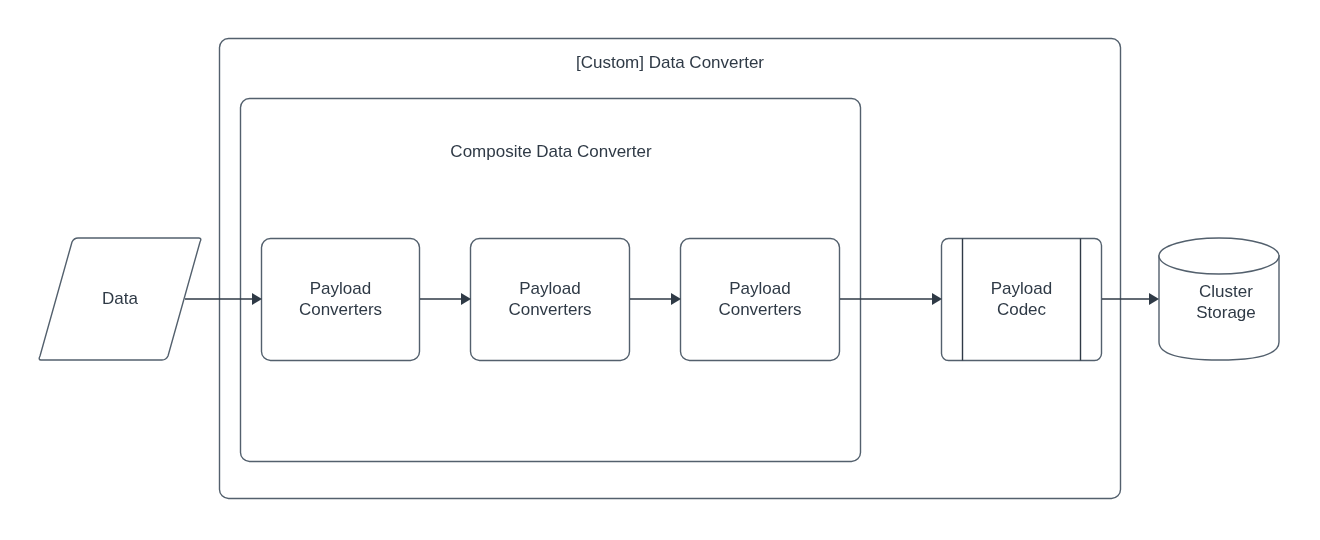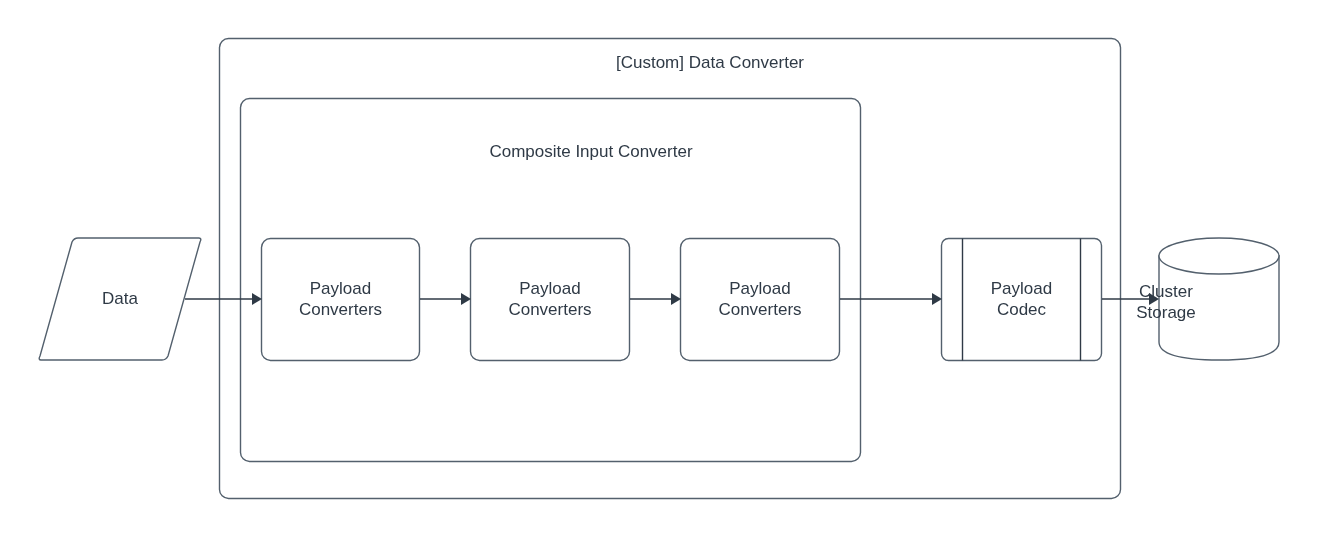--- a/index.html
+++ b/index.html
@@ -48,21 +48,20 @@
     color: #2f3a46;
     font-family: "Liberation Sans", sans-serif;
     font-size: 17px;
     line-height: 21px;
     text-align: center;
     white-space: pre-line;
     pointer-events: none;
   }
   .container-title {
     font-size: 17px;
-    padding-left: 40px;
   }
   .node-label {
     font-size: 17px;
   }
 </style>
 </head>
 <body>
 
 <div id="canvas">
 
@@ -99,32 +98,32 @@
     <line class="conn-line" x1="840" y1="299" x2="932" y2="299"></line>
     <polygon class="arrow-head" points="932,293 942,299 932,305"></polygon>
 
     <line class="conn-line" x1="1102" y1="299" x2="1149" y2="299"></line>
     <polygon class="arrow-head" points="1149,293 1159,299 1149,305"></polygon>
 
   </svg>
 
   <div class="label container-title" style="left:219px; top:52px; width:902px;">[Custom] Data Converter</div>
 
-  <div class="label container-title" style="left:241px; top:141px; width:620px;">Composite Input Converter</div>
+  <div class="label container-title" style="left:241px; top:141px; width:620px;">Composite Data Converter</div>
 
   <div class="label node-label" style="left:60px; top:288px; width:120px;">Data</div>
 
   <div class="label node-label" style="left:261px; top:278px; width:159px;">Payload
 Converters</div>
 
   <div class="label node-label" style="left:470px; top:278px; width:160px;">Payload
 Converters</div>
 
   <div class="label node-label" style="left:680px; top:278px; width:160px;">Payload
 Converters</div>
 
   <div class="label node-label" style="left:962px; top:278px; width:119px;">Payload
 Codec</div>
 
-  <div class="label node-label" style="left:1106px; top:281px; width:120px;">Cluster
+  <div class="label node-label" style="left:1166px; top:281px; width:120px;">Cluster
 Storage</div>
 
 </div>
 
 </body></html>

